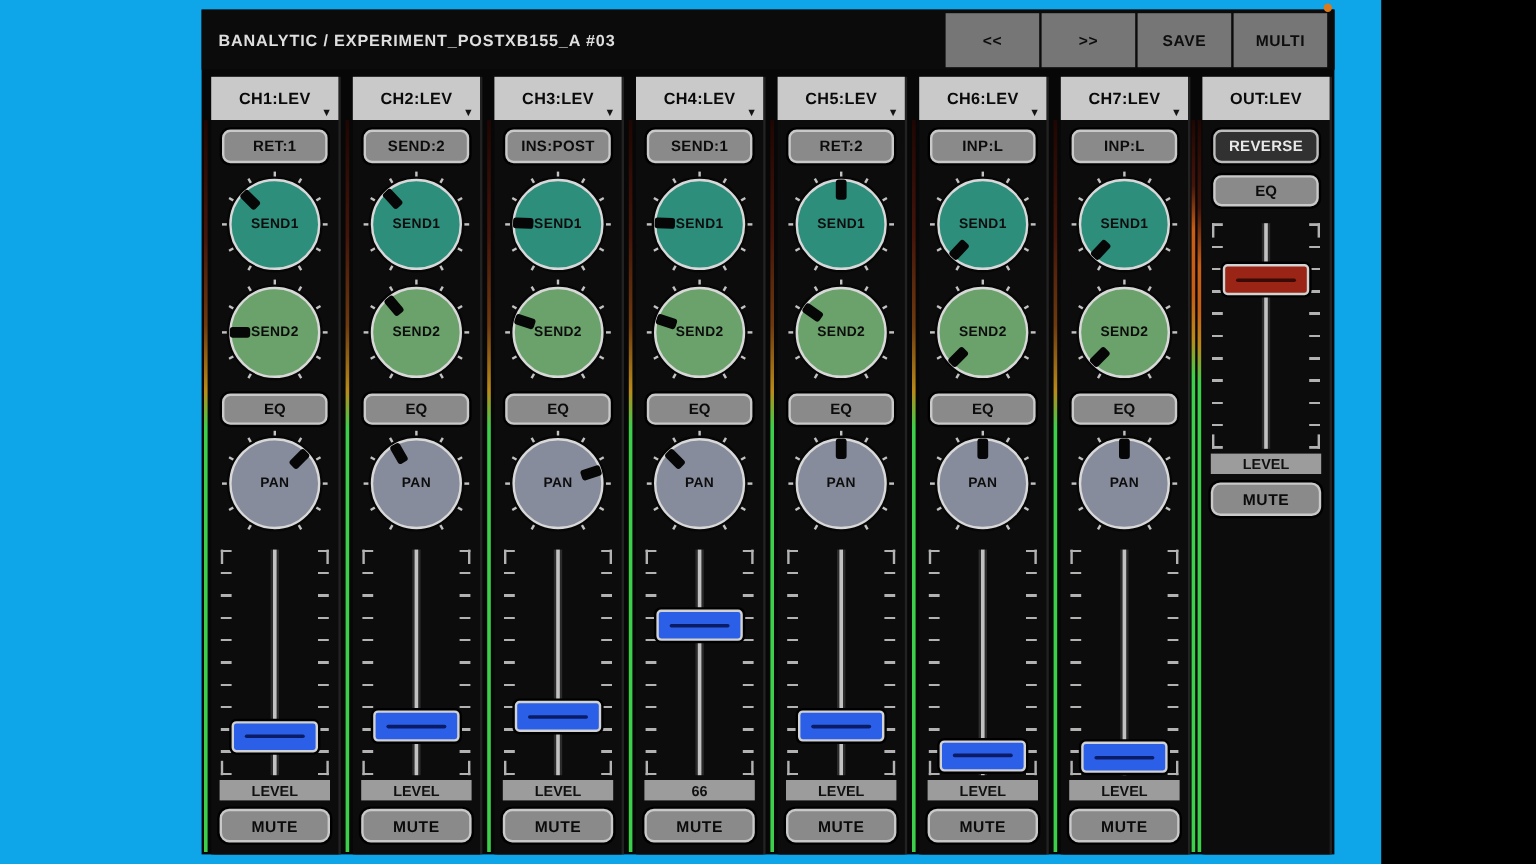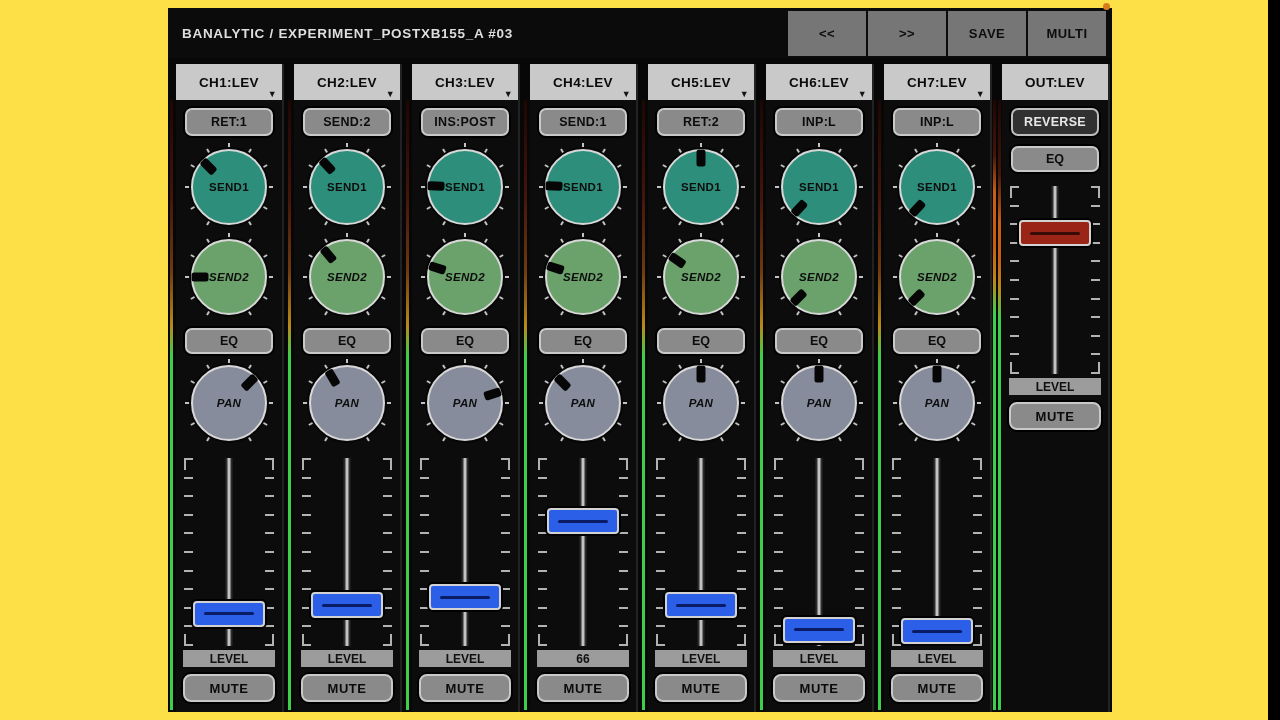--- a/index.html
+++ b/index.html
@@ -1,18 +1,18 @@
 <!DOCTYPE html>
 <html><head>
 <meta charset="utf-8">
 <style>
   * { box-sizing: border-box; margin: 0; padding: 0; }
   html,body { width:1280px; height:720px; background:#000; overflow:hidden;
               font-family:"Liberation Sans", sans-serif; }
-  #stage { position:relative; width:1268px; height:720px; background:#fde047;text-align:right; }
+  #stage { position:relative; width:1151px; height:720px; background:#0ea5e9;text-align:right; }
 
   
   #app { position:absolute; left:168px; top:8px; width:944px; height:704px; background:#070707; }
 
   
   #topbar { position:absolute; left:0; top:0; width:944px; height:50px; background:#0b0b0b; }
   #title { position:absolute; left:14px; top:0; height:50px; display:flex; align-items:center;
            color:#dedede; font-weight:bold; font-size:13.5px; letter-spacing:.7px; }
   #topbar-right { position:absolute; right:0; top:0; height:50px; display:flex; align-items:flex-start; }
   .navbtn { width:78px; height:45px; margin:3px 1px 0 1px; background:#767676;
@@ -43,21 +43,21 @@
              color:#0c0c0c; font-weight:bold; font-size:12.5px; letter-spacing:.3px; cursor:pointer; }
   .modebtn.dark { background:#313131; color:#e8e8e8; border-color:#bdbdbd; }
 
   .eqbtn { margin-top:10px; width:88px; height:26px; border-radius:7px; background:#8a8a8a;
            border:2px solid #c9c9c9; box-shadow:0 0 0 2px #000;
            display:flex; align-items:center; justify-content:center;
            color:#0c0c0c; font-weight:bold; font-size:12.5px; cursor:pointer; }
 
   
   .knob { position:relative; width:82px; height:82px; flex:none; cursor:pointer; }
-  .mt10 { margin-top:10px; } .mt8 { margin-top:8px;font-style:italic; }
+  .mt10 { margin-top:10px; } .mt8 { margin-top:8px; }
   .kface { position:absolute; inset:3px; border-radius:50%;
            border:2px solid #d8d8d8; box-shadow:0 0 0 2px #060606; }
   .ktick { position:absolute; left:50%; top:50%; width:2px; height:6px; background:#c2c2c2; }
   .kind  { position:absolute; left:50%; top:50%; width:9px; height:17px; border-radius:2.5px;
            background:#060606; }
   .klabel{ position:absolute; inset:0; display:flex; align-items:center; justify-content:center;
            font-weight:bold; font-size:11.5px; color:#0d0d0d; letter-spacing:.3px; }
 
   
   .fader { position:relative; margin-top:14px; width:90px; height:188px; flex:none; cursor:pointer; }

